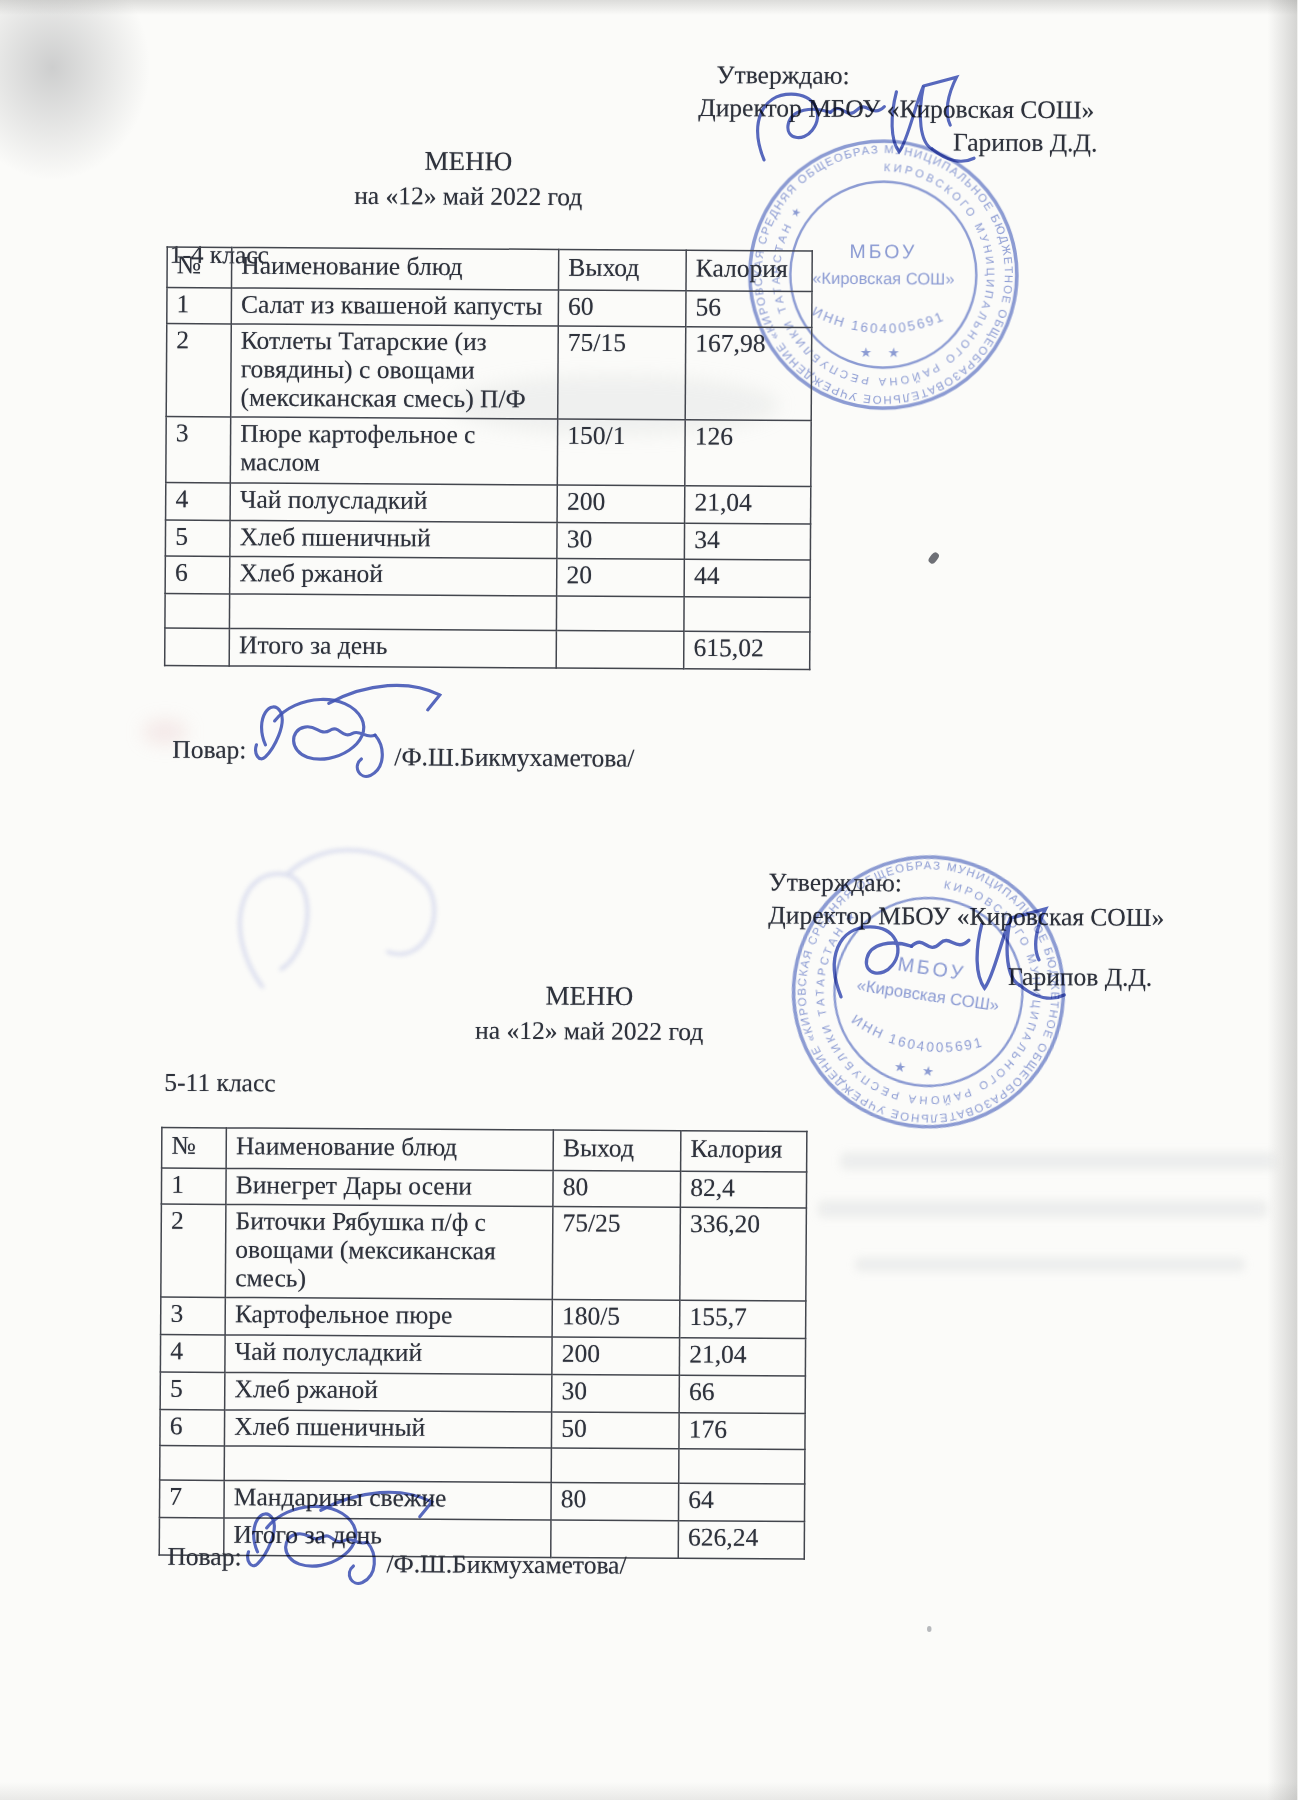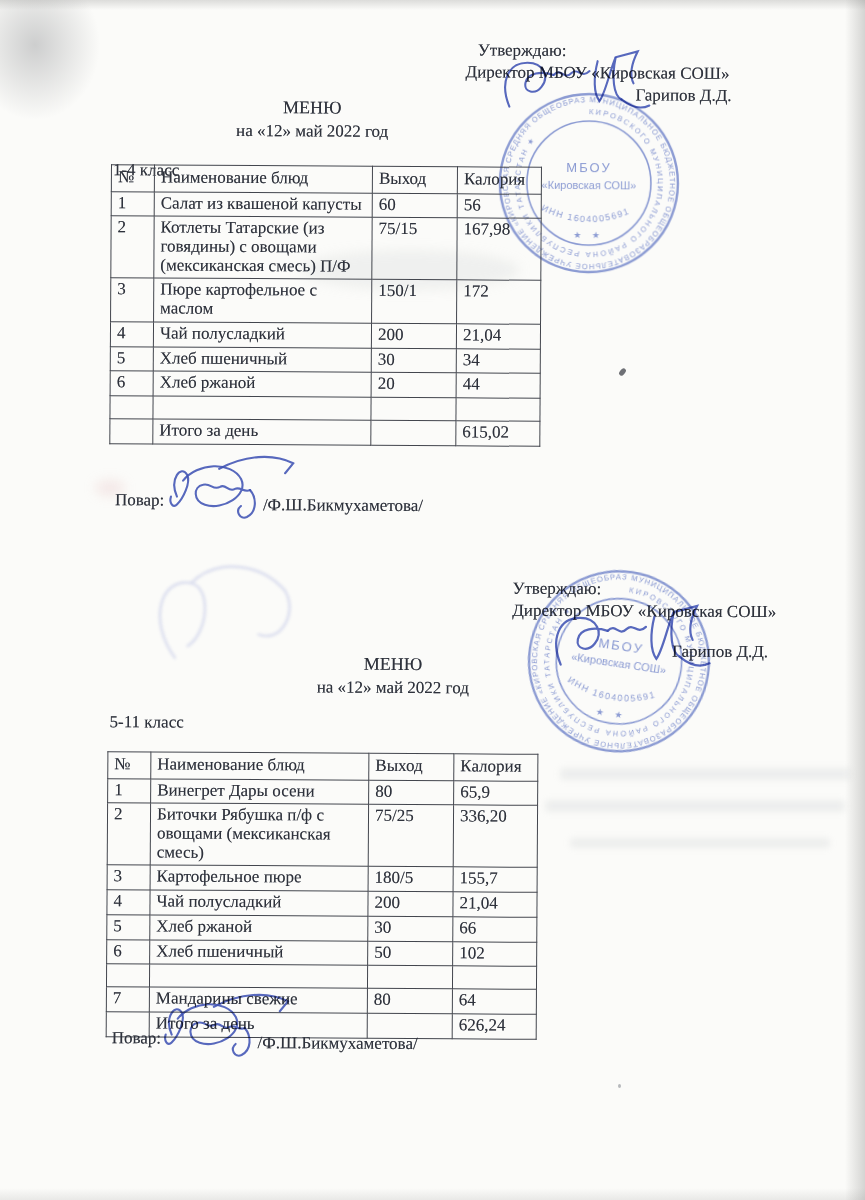--- a/index.html
+++ b/index.html
@@ -138,21 +138,21 @@
           <tr>
             <td>2</td>
             <td>Котлеты Татарские (из говядины) с овощами (мексиканская смесь) П/Ф</td>
             <td>75/15</td>
             <td>167,98</td>
           </tr>
           <tr>
             <td>3</td>
             <td>Пюре картофельное с маслом</td>
             <td>150/1</td>
-            <td>172</td>
+            <td>126</td>
           </tr>
           <tr>
             <td>4</td>
             <td>Чай полусладкий</td>
             <td>200</td>
             <td>21,04</td>
           </tr>
           <tr>
             <td>5</td>
             <td>Хлеб пшеничный</td>
@@ -227,21 +227,21 @@
           <th>Наименование блюд</th>
           <th>Выход</th>
           <th>Калория</th>
         </tr>
       </thead>
       <tbody>
           <tr>
             <td>1</td>
             <td>Винегрет Дары осени</td>
             <td>80</td>
-            <td>65,9</td>
+            <td>82,4</td>
           </tr>
           <tr>
             <td>2</td>
             <td>Биточки Рябушка п/ф с овощами (мексиканская смесь)</td>
             <td>75/25</td>
             <td>336,20</td>
           </tr>
           <tr>
             <td>3</td>
             <td>Картофельное пюре</td>
@@ -257,21 +257,21 @@
           <tr>
             <td>5</td>
             <td>Хлеб ржаной</td>
             <td>30</td>
             <td>66</td>
           </tr>
           <tr>
             <td>6</td>
             <td>Хлеб пшеничный</td>
             <td>50</td>
-            <td>102</td>
+            <td>176</td>
           </tr>
           <tr>
             <td></td>
             <td></td>
             <td></td>
             <td></td>
           </tr>
           <tr>
             <td>7</td>
             <td>Мандарины свежие</td>

